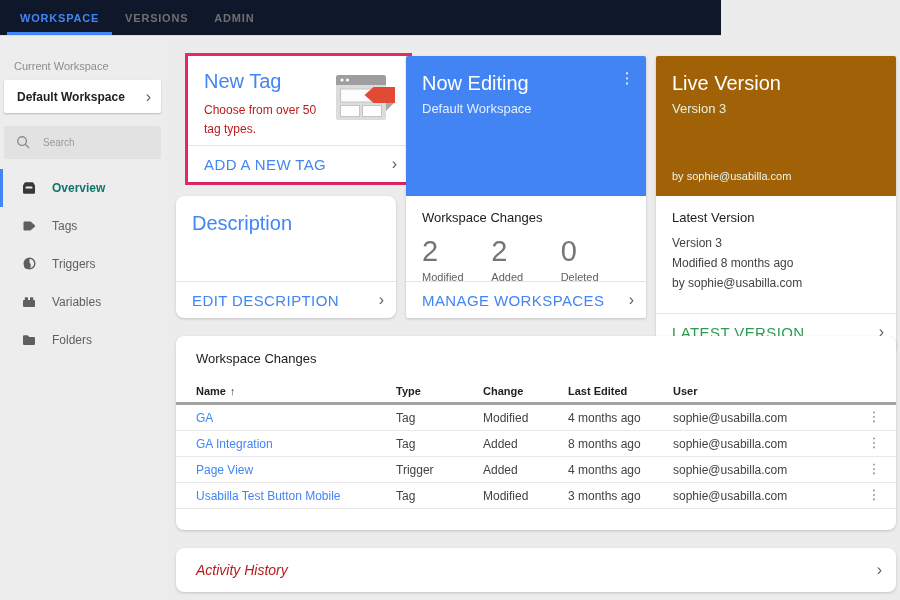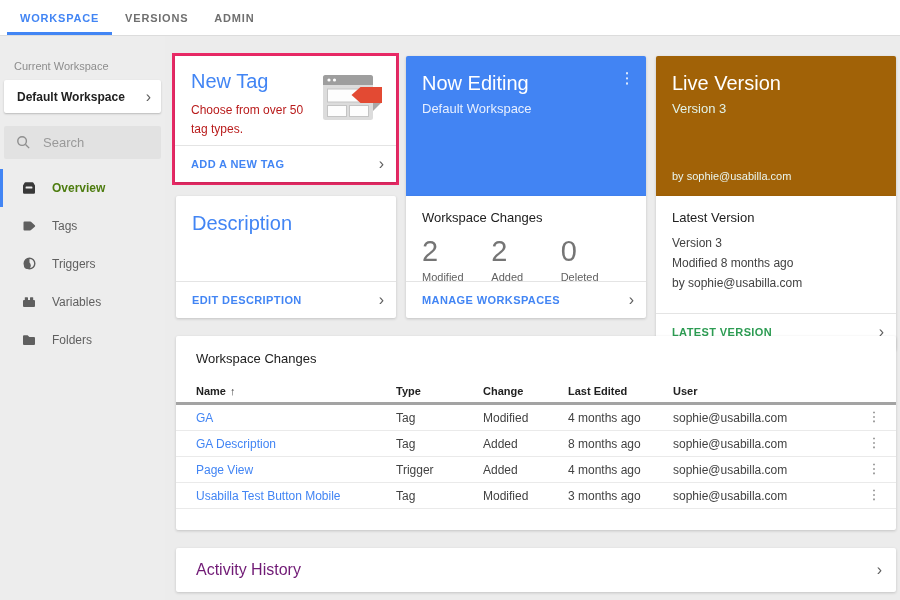--- a/index.html
+++ b/index.html
@@ -6,22 +6,22 @@
   html,body { width: 900px; height: 600px; }
   body {
     position: relative; overflow: hidden;
     background: #ececec;
     font-family: "Liberation Sans", sans-serif;
     color: #212121;
   }
 
   
   .header {
-    position: absolute; left: 0; top: 0; width: 900px; height: 36px;
-    background: #ffffff; border-bottom: 1px solid #dcdcdc;
+    position: absolute; left: 0; top: 0; width: 721px; height: 36px;
+    background: #0f172a; border-bottom: 1px solid #dcdcdc;
     display: flex; align-items: stretch; padding-left: 7px;
   }
   .tab {
     position: relative; display: flex; align-items: center;
     padding: 0 13px; font-size: 11px; font-weight: 700;
     letter-spacing: .8px; color: #6f6f6f; cursor: pointer;
   }
   .tab.active { color: #4285f4; }
   .tab.active::after {
     content: ""; position: absolute; left: 0; right: 0; bottom: 0;
@@ -43,52 +43,52 @@
     padding: 0 10px 0 13px; cursor: pointer;
   }
   .ws-card .ws-name { font-size: 12px; font-weight: 700; color: #212121; }
   .chev { font-size: 16px; line-height: 1; color: #616161; font-weight: 400; }
   .search-box {
     margin: 13px 4px 0 4px; height: 33px; background: #e2e2e2; border-radius: 2px;
     display: flex; align-items: center; padding: 0 10px 0 12px;
   }
   .search-box input {
     border: none; outline: none; background: transparent;
-    font-size: 13px; color: #424242; margin-left: 12px; width: 100px;
+    font-size: 10px; color: #424242; margin-left: 12px; width: 100px;
     font-family: "Liberation Sans", sans-serif;
   }
   .search-box input::placeholder { color: #9a9a9a; }
   .menu { margin-top: 10px; }
   .menu-item {
     height: 38px; display: flex; align-items: center;
     padding-left: 18px; border-left: 3px solid transparent;
     cursor: pointer; color: #5f5f5f; font-size: 12px;
   }
   .menu-item .mi-icon { width: 16px; height: 16px; margin-right: 15px; flex: none; }
-  .menu-item.active { border-left-color: #4285f4; color: #4d7c0f; font-weight: 700; }
+  .menu-item.active { border-left-color: #4285f4; color: #0f766e; font-weight: 700; }
 
   
   .main { position: absolute; left: 165px; top: 36px; width: 735px; height: 564px; }
   .card {
-    background: #fff; border-radius: 2px;
+    background: #fff; border-radius: 8px;
     box-shadow: 0 1px 3px rgba(0,0,0,.18);
     position: relative;
   }
   .card-footer {
     position: absolute; left: 0; right: 0; bottom: 0; height: 37px;
     border-top: 1px solid #e4e4e4;
     display: flex; align-items: center; justify-content: space-between;
     padding: 0 12px 0 16px; cursor: pointer;
   }
-  .action-label { font-size: 11px; font-weight: 700; letter-spacing: .4px; color: #4285f4; }
+  .action-label { font-size: 15px; font-weight: 400; letter-spacing: .4px; color: #4285f4; }
   .action-label.green { color: #2d9c53; }
 
   
   .highlight-wrap {
-    position: absolute; left: 7px; top: 17px; width: 227px; height: 132px;
+    position: absolute; left: 20px; top: 17px; width: 227px; height: 132px;
     border: 3px solid #ea2a66;
   }
   .newtag-card { width: 100%; height: 100%; border-radius: 0; }
   .newtag-body { padding: 14px 14px 0 16px; }
   .newtag-title { font-size: 20px; color: #4285f4; font-weight: 400; }
   .newtag-desc { margin-top: 8px; font-size: 12px; line-height: 1.55; color: #b91c1c; width: 125px; }
   .newtag-art { position: absolute; right: 10px; top: 16px; }
 
   .desc-card { position: absolute; left: 11px; top: 160px; width: 220px; height: 122px; }
   .desc-title { padding: 16px 0 0 16px; font-size: 20px; color: #4285f4; font-weight: 400; }
@@ -141,21 +141,21 @@
   .name-link { color: #4285f4; cursor: pointer; text-decoration: none; }
   .sort-arrow { font-weight: 400; color: #424242; margin-left: 4px; font-size: 11px; }
   .row-kebab { color: #757575; font-size: 13px; cursor: pointer; line-height: 1.1; }
 
   
   .activity-card {
     position: absolute; left: 11px; top: 512px; width: 720px; height: 44px;
     display: flex; align-items: center; justify-content: space-between;
     padding: 0 14px 0 20px; cursor: pointer;
   }
-  .activity-title { font-size: 16px; color: #701a75; }
+  .activity-title { font-size: 14px; color: #b91c1c; font-style: italic; }
 </style>
 </head>
 <body>
 
 <div class="header">
   <div class="tab active">
       <span>WORKSPACE</span>
     </div>
   <div class="tab">
       <span>VERSIONS</span>
@@ -323,21 +323,21 @@
 
     <div class="trow">
       <div class="tc c-name"><a class="name-link">GA</a></div>
       <div class="tc c-type">Tag</div>
       <div class="tc c-change">Modified</div>
       <div class="tc c-edited">4 months ago</div>
       <div class="tc c-user">sophie@usabilla.com</div>
       <div class="tc c-menu"><span class="row-kebab">⋮</span></div>
     </div>
     <div class="trow">
-      <div class="tc c-name"><a class="name-link">GA Description</a></div>
+      <div class="tc c-name"><a class="name-link">GA Integration</a></div>
       <div class="tc c-type">Tag</div>
       <div class="tc c-change">Added</div>
       <div class="tc c-edited">8 months ago</div>
       <div class="tc c-user">sophie@usabilla.com</div>
       <div class="tc c-menu"><span class="row-kebab">⋮</span></div>
     </div>
     <div class="trow">
       <div class="tc c-name"><a class="name-link">Page View</a></div>
       <div class="tc c-type">Trigger</div>
       <div class="tc c-change">Added</div>

